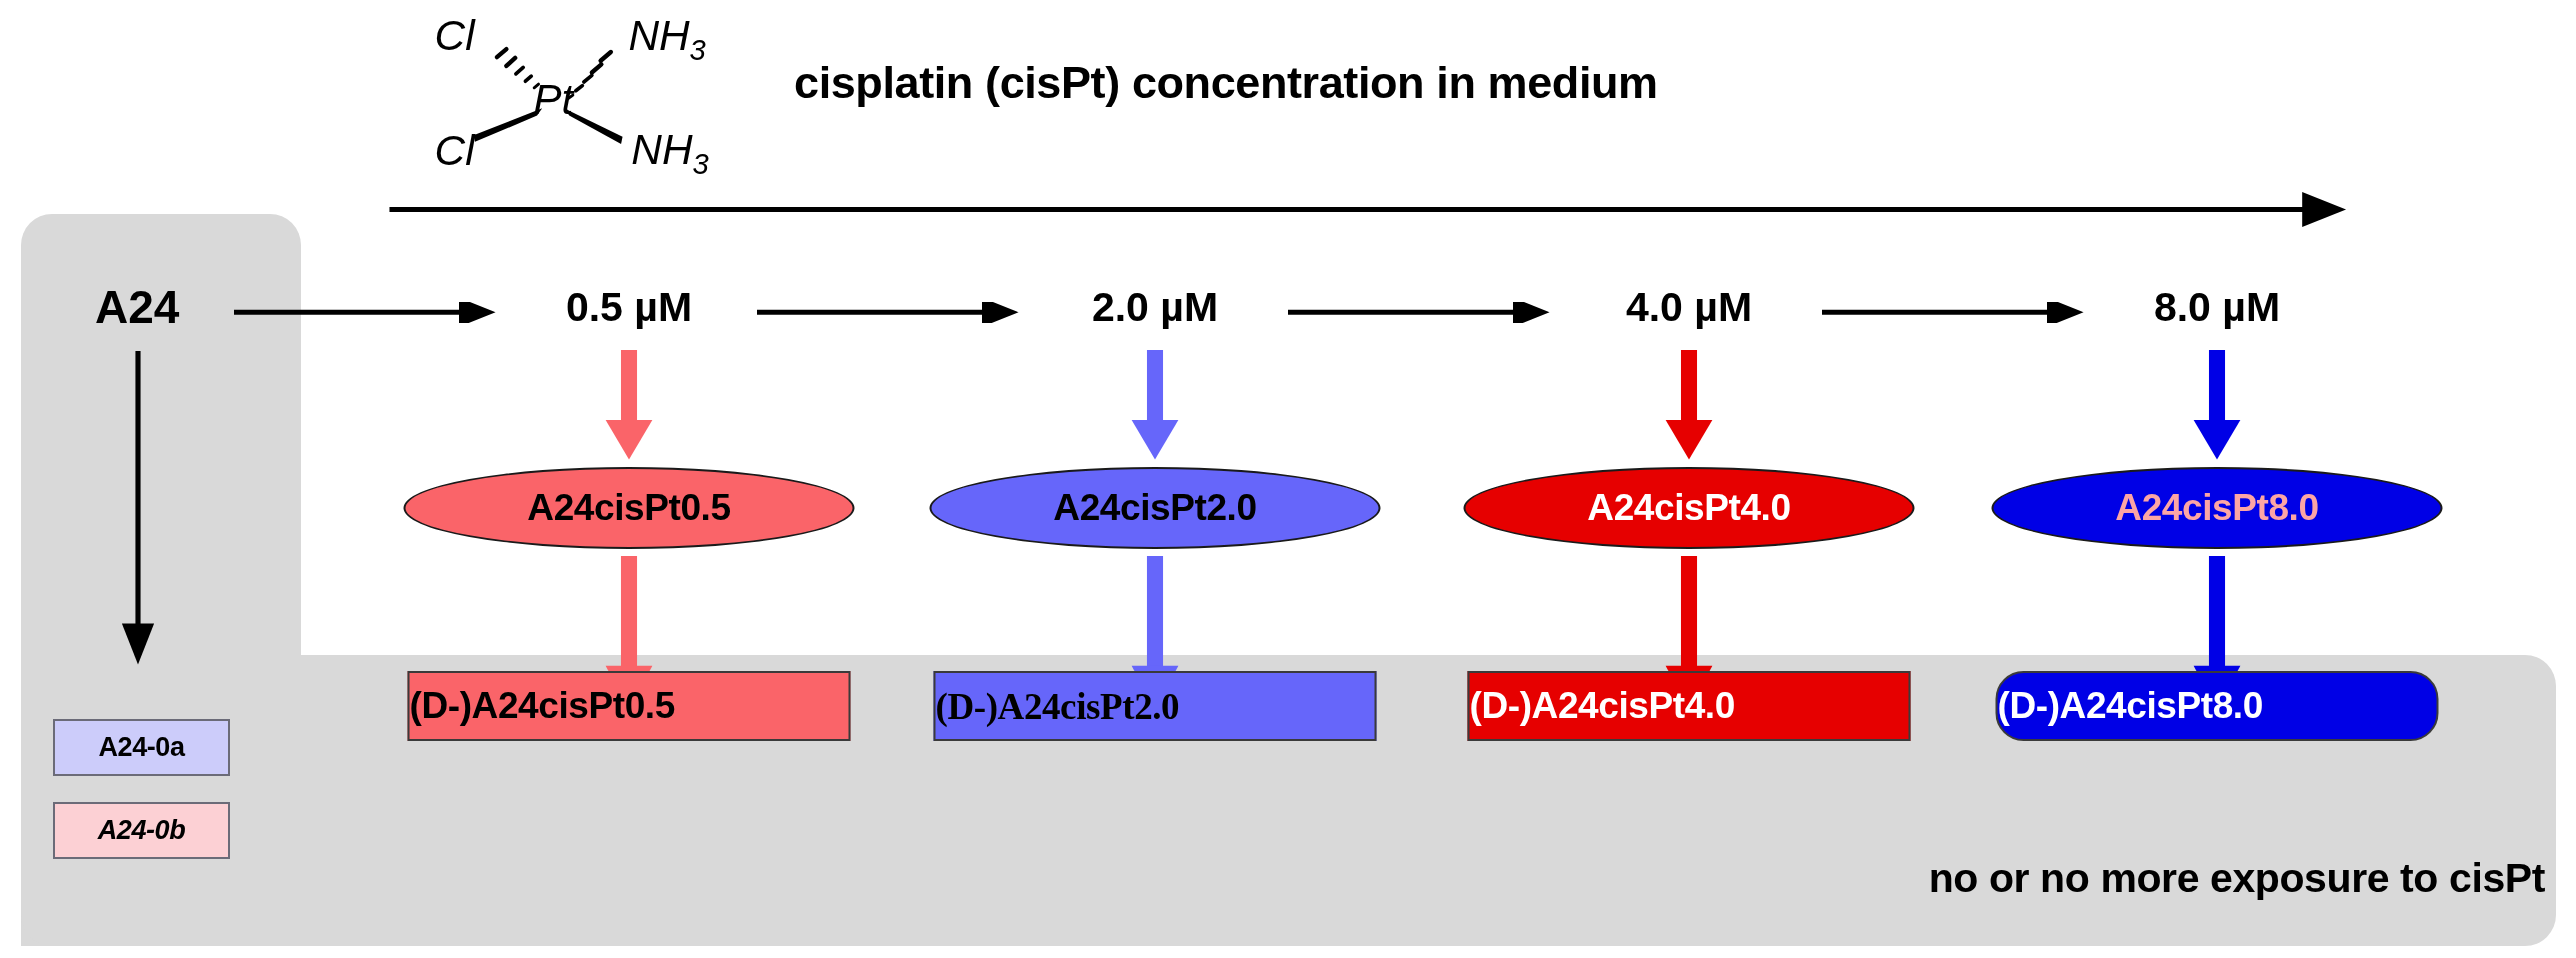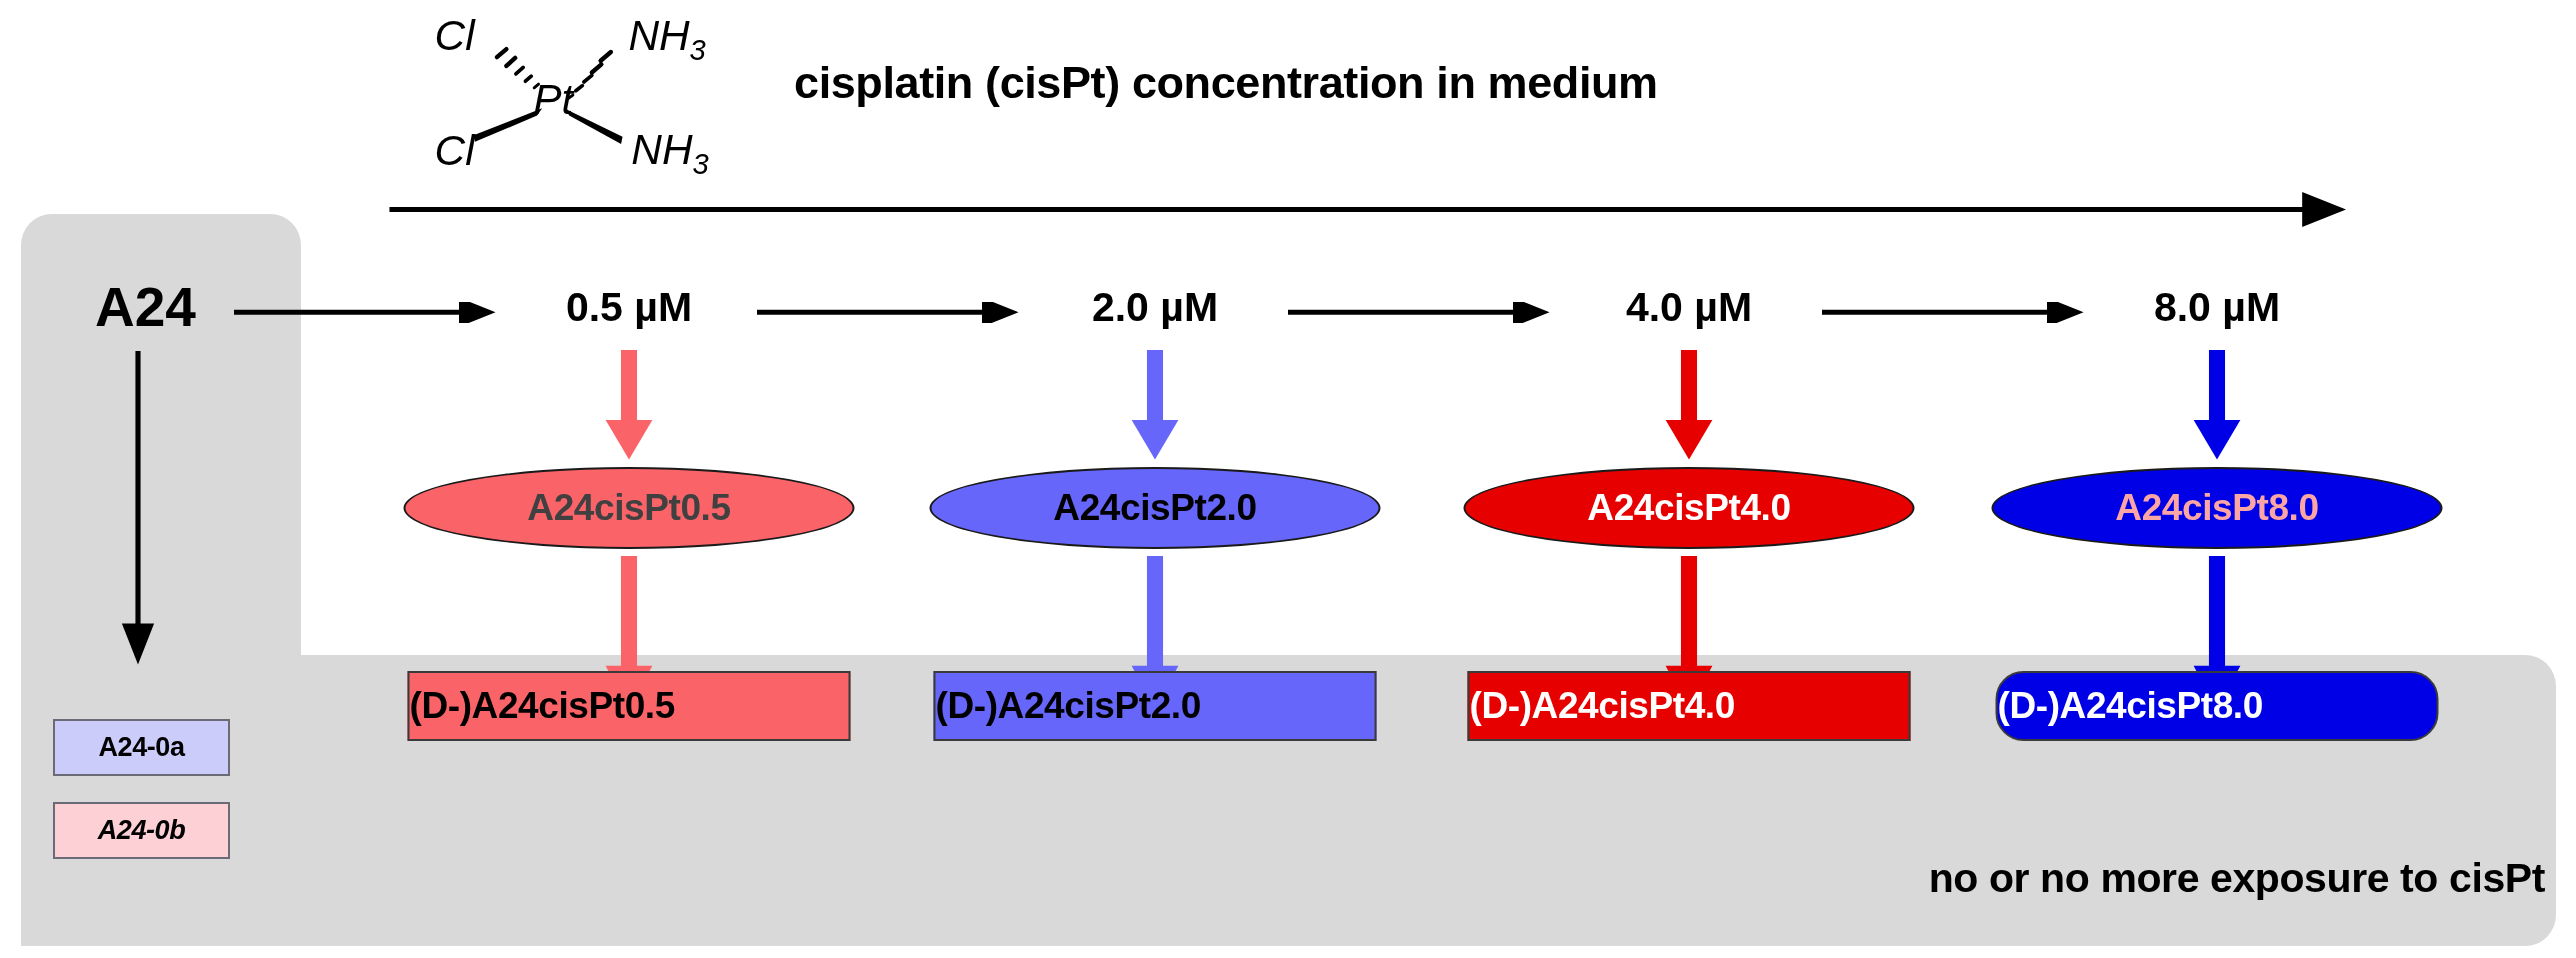--- a/index.html
+++ b/index.html
@@ -77,21 +77,21 @@
     font-weight:bold;
     color:#000;
     white-space:nowrap;
     text-align:center;
     transform:translateX(-50%);
     line-height:50px;
   }
   .a24-label{
     position:absolute;
     left:95px; top:282px;
-    font-size:55px;
+    font-size:46px;
     font-weight:bold;
     color:#000;
     line-height:50px;
     white-space:nowrap;
   }
   .h-arrow{
     position:absolute;
     top:302px;
     height:20.5px;
   }
@@ -290,21 +290,21 @@
     </svg>
   </div>
   <div class="v-arrow" style="left:2217px; top:350px; height:111px;">
     <svg width="53" height="111" viewBox="0 0 72 152" xmlns="http://www.w3.org/2000/svg">
       <rect x="25" y="0" width="22" height="104" fill="#0000e6"></rect>
       <polygon points="36,150 4,96 68,96" fill="#0000e6"></polygon>
     </svg>
   </div>
 
   <div class="ellipse" id="ell-1" style="left:629px; background:#fa6469;">
-    <span style="color:#404040;">A24cisPt0.5</span>
+    <span style="color:#000000;">A24cisPt0.5</span>
   </div>
   <div class="ellipse" id="ell-2" style="left:1155px; background:#6666fa;">
     <span style="color:#000000;">A24cisPt2.0</span>
   </div>
   <div class="ellipse" id="ell-3" style="left:1689px; background:#e60000;">
     <span style="color:#ffffff;">A24cisPt4.0</span>
   </div>
   <div class="ellipse" id="ell-4" style="left:2217px; background:#0000e6;">
     <span style="color:#fca5a5;">A24cisPt8.0</span>
   </div>
@@ -330,21 +330,21 @@
   <div class="v-arrow" style="left:2217px; top:556px; height:155px;">
     <svg width="53" height="155" viewBox="0 0 72 212" xmlns="http://www.w3.org/2000/svg">
       <rect x="25" y="0" width="22" height="158" fill="#0000e6"></rect>
       <polygon points="36,210 4,150 68,150" fill="#0000e6"></polygon>
     </svg>
   </div>
 
   <div class="rect" style="left:629px; background:#fa6469;">
     <span style="color:#000000;">(D-)A24cisPt0.5</span>
   </div>
-  <div class="rect" style="left:1155px; background:#6666fa;">
+  <div class="rect" style="left:1155px; background:#6666fa;font-family:Liberation Serif, serif;">
     <span style="color:#000000;">(D-)A24cisPt2.0</span>
   </div>
   <div class="rect" style="left:1689px; background:#e60000;">
     <span style="color:#ffffff;">(D-)A24cisPt4.0</span>
   </div>
   <div class="rect" style="left:2217px; background:#0000e6;border-radius:28px;">
     <span style="color:#ffffff;">(D-)A24cisPt8.0</span>
   </div>
 
   <div class="small-box" id="box-0a">

